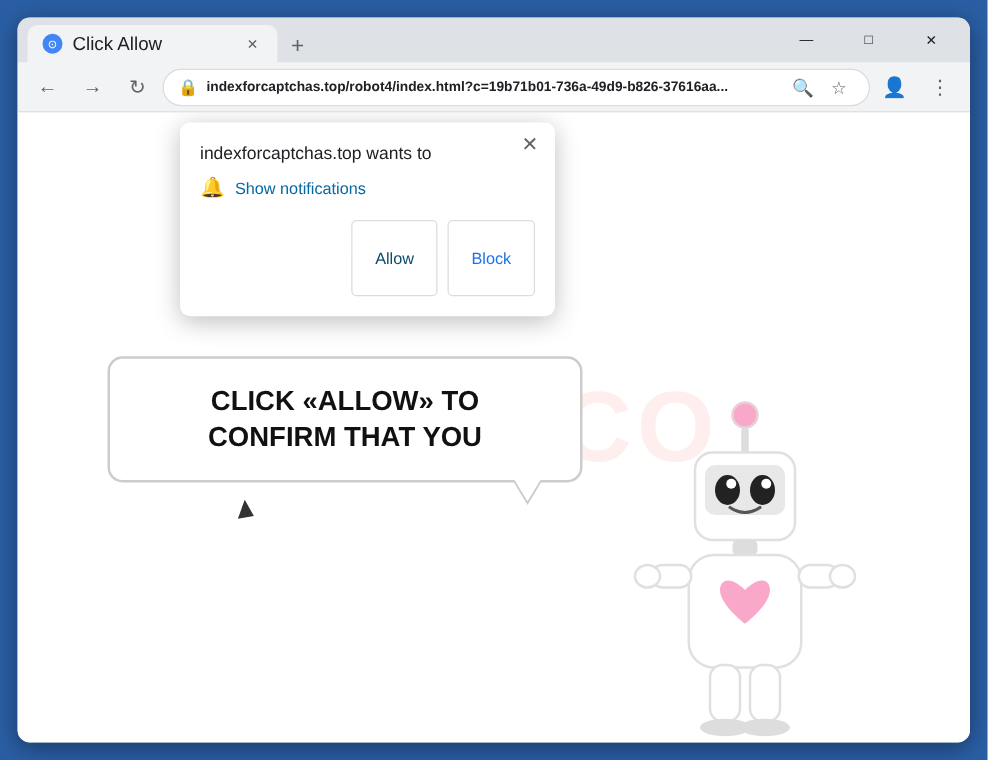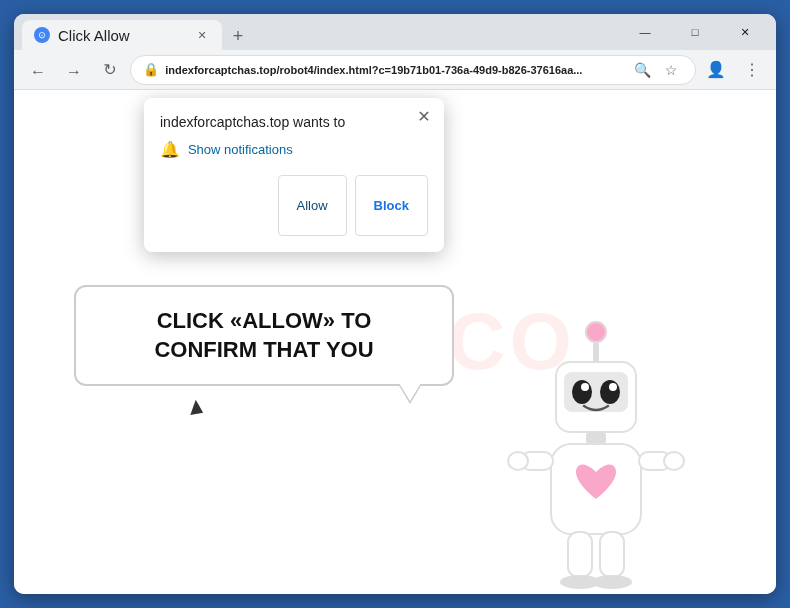--- a/index.html
+++ b/index.html
@@ -296,21 +296,21 @@
     }
 
     .btn-block {
       padding: 6px 18px;
       background: white;
       border: 1px solid #dadce0;
       border-radius: 4px;
       font-size: 13px;
       color: #1a73e8;
       cursor: pointer;
-      font-weight: 700;
+      font-weight: 400;
     }
 
     .speech-bubble {
       position: relative;
       background: white;
       border: 2px solid #ccc;
       border-radius: 12px;
       padding: 20px 30px;
       max-width: 380px;
       margin-top: 20px;
@@ -429,21 +429,21 @@
       <div class="dialog-permission">
         <span class="bell-icon">🔔</span>
         <span class="permission-text">Show notifications</span>
       </div>
       <div class="dialog-buttons">
         <button class="btn-allow">Allow</button>
         <button class="btn-block">Block</button>
       </div>
     </div>
 
-    <div style="position:absolute; top:175px; left:60px; z-index:10;">
+    <div style="position:absolute; top:175px; left:72px; z-index:10;">
       <div class="speech-bubble">
         <div class="main-message">
           <span>CLICK «ALLOW» TO CONFIRM THAT YOU</span><br>
         </div>
       </div>
     </div>
 
     <div class="cursor"></div>
 
     <div class="robot-container">

